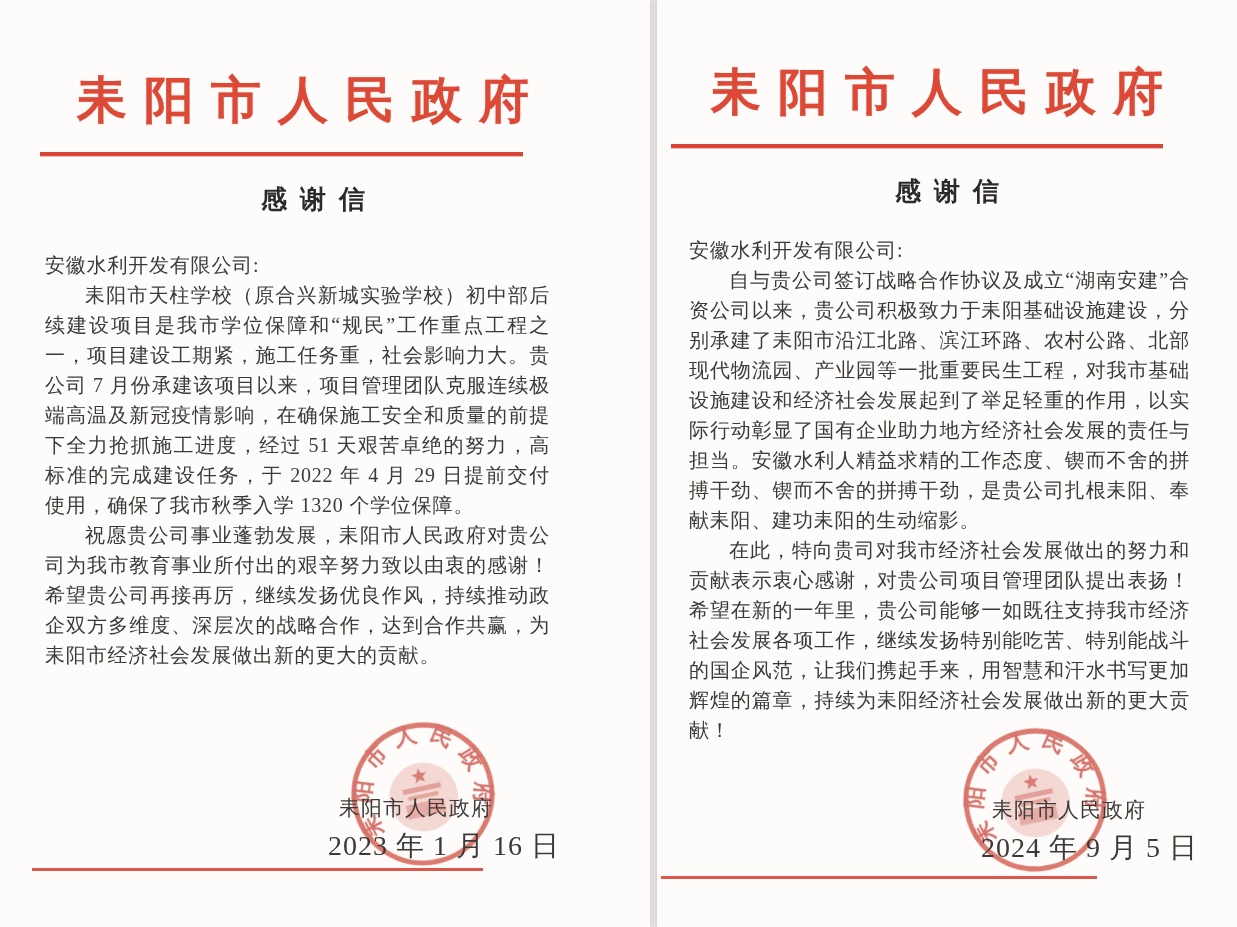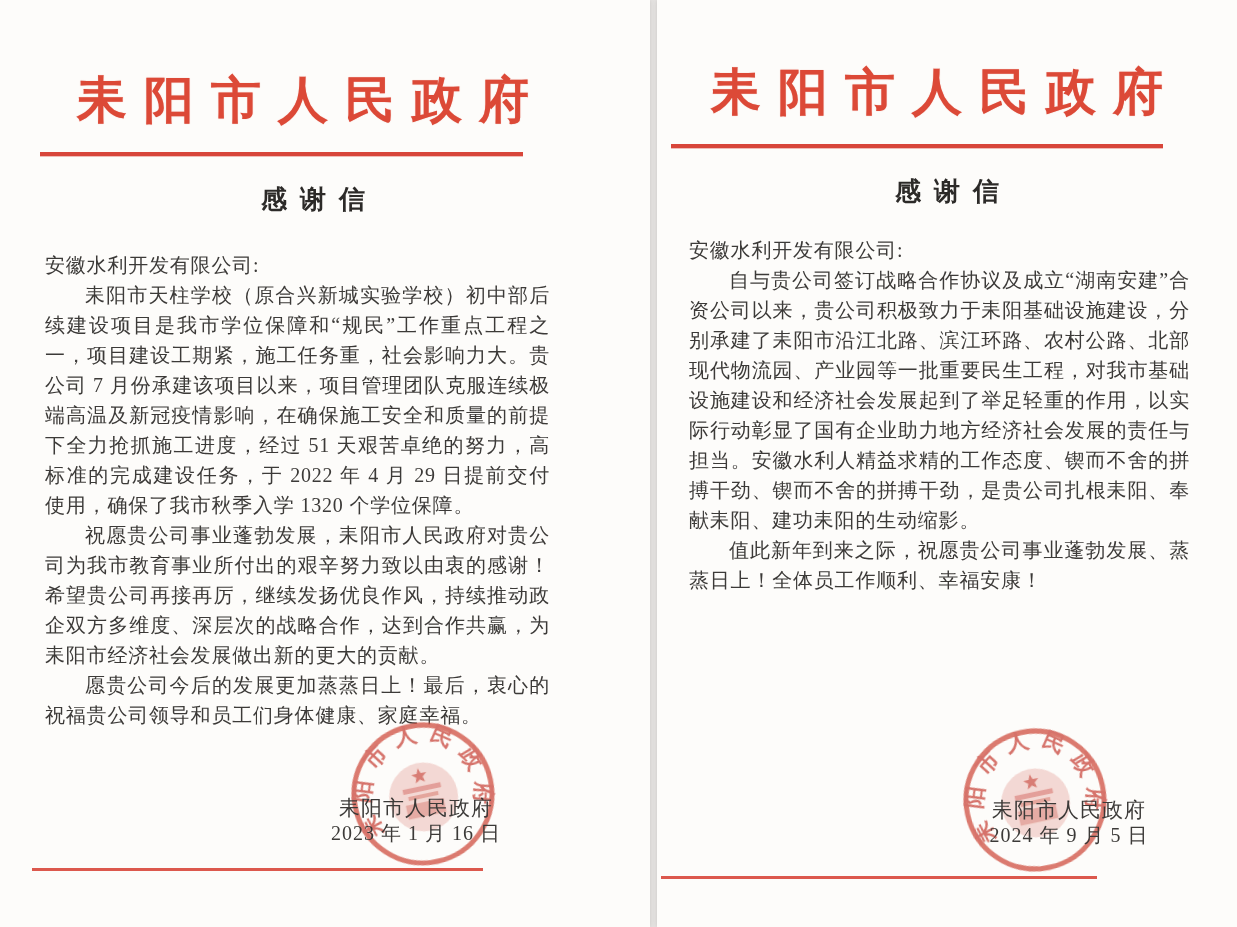--- a/index.html
+++ b/index.html
@@ -73,21 +73,21 @@
 
   .sign-block{
     position:absolute;
     width:176px;
     text-align:center;
     z-index:2;
   }
   .page-left .sign-block{top:796px;right:146px;}
   .page-right .sign-block{top:798px;right:80px;}
   .signer{font-size:21px;line-height:24px;letter-spacing:1px;white-space:nowrap;position:relative;z-index:2;}
-  .sign-date{margin-top:2px;font-size:20px;line-height:22px;letter-spacing:1px;white-space:nowrap;position:relative;z-index:2;}
+  .sign-date{margin-top:15px;font-size:28px;line-height:22px;letter-spacing:1px;white-space:nowrap;position:relative;z-index:2;}
 
   .seal{
     position:absolute;
     width:152px;height:152px;
     transform:rotate(-12deg);
     z-index:1;
     mix-blend-mode:multiply;
   }
   .page-left .seal{left:19px;top:-78px;}
   .page-right .seal{left:-22px;top:-74px;}
@@ -107,21 +107,20 @@
 <div class="scan">
 
   <div class="page page-left">
     <div class="org-title">耒阳市人民政府</div>
     <div class="header-rule"></div>
     <div class="doc-title">感谢信</div>
     <div class="body">
       <p class="salutation">安徽水利开发有限公司:</p>
       <p class="para">耒阳市天柱学校（原合兴新城实验学校）初中部后续建设项目是我市学位保障和“规民”工作重点工程之一，项目建设工期紧，施工任务重，社会影响力大。贵公司 7 月份承建该项目以来，项目管理团队克服连续极端高温及新冠疫情影响，在确保施工安全和质量的前提下全力抢抓施工进度，经过 51 天艰苦卓绝的努力，高标准的完成建设任务，于 2022 年 4 月 29 日提前交付使用，确保了我市秋季入学 1320 个学位保障。</p>
       <p class="para">祝愿贵公司事业蓬勃发展，耒阳市人民政府对贵公司为我市教育事业所付出的艰辛努力致以由衷的感谢！希望贵公司再接再厉，继续发扬优良作风，持续推动政企双方多维度、深层次的战略合作，达到合作共赢，为耒阳市经济社会发展做出新的更大的贡献。</p>
-      <p class="para">愿贵公司今后的发展更加蒸蒸日上！最后，衷心的祝福贵公司领导和员工们身体健康、家庭幸福。</p>
     </div>
     <div class="sign-block">
       <svg class="seal" viewBox="0 0 150 150">
         <defs>
           <filter id="blur-l">
               <feGaussianBlur stdDeviation="0.7"></feGaussianBlur>
             </filter>
           <path id="arc-l" d="M30,101 A52,52 0 1 1 120,101" fill="none"></path>
         </defs>
         <g filter="url(#blur-l)" opacity="0.75">
@@ -142,21 +141,21 @@
     <div class="footer-rule"></div>
   </div>
 
   <div class="page page-right">
     <div class="org-title">耒阳市人民政府</div>
     <div class="header-rule"></div>
     <div class="doc-title">感谢信</div>
     <div class="body">
       <p class="salutation">安徽水利开发有限公司:</p>
       <p class="para">自与贵公司签订战略合作协议及成立“湖南安建”合资公司以来，贵公司积极致力于耒阳基础设施建设，分别承建了耒阳市沿江北路、滨江环路、农村公路、北部现代物流园、产业园等一批重要民生工程，对我市基础设施建设和经济社会发展起到了举足轻重的作用，以实际行动彰显了国有企业助力地方经济社会发展的责任与担当。安徽水利人精益求精的工作态度、锲而不舍的拼搏干劲、锲而不舍的拼搏干劲，是贵公司扎根耒阳、奉献耒阳、建功耒阳的生动缩影。</p>
-      <p class="para">值此新年到来之际，祝愿贵公司事业蓬勃发展、蒸蒸日上！全体员工作顺利、幸福安康！</p>
+      <p class="para">在此，特向贵司对我市经济社会发展做出的努力和贡献表示衷心感谢，对贵公司项目管理团队提出表扬！希望在新的一年里，贵公司能够一如既往支持我市经济社会发展各项工作，继续发扬特别能吃苦、特别能战斗的国企风范，让我们携起手来，用智慧和汗水书写更加辉煌的篇章，持续为耒阳经济社会发展做出新的更大贡献！</p>
     </div>
     <div class="sign-block">
       <svg class="seal" viewBox="0 0 150 150">
         <defs>
           <filter id="blur-r">
               <feGaussianBlur stdDeviation="0.7"></feGaussianBlur>
             </filter>
           <path id="arc-r" d="M30,101 A52,52 0 1 1 120,101" fill="none"></path>
         </defs>
         <g filter="url(#blur-r)" opacity="0.75">

